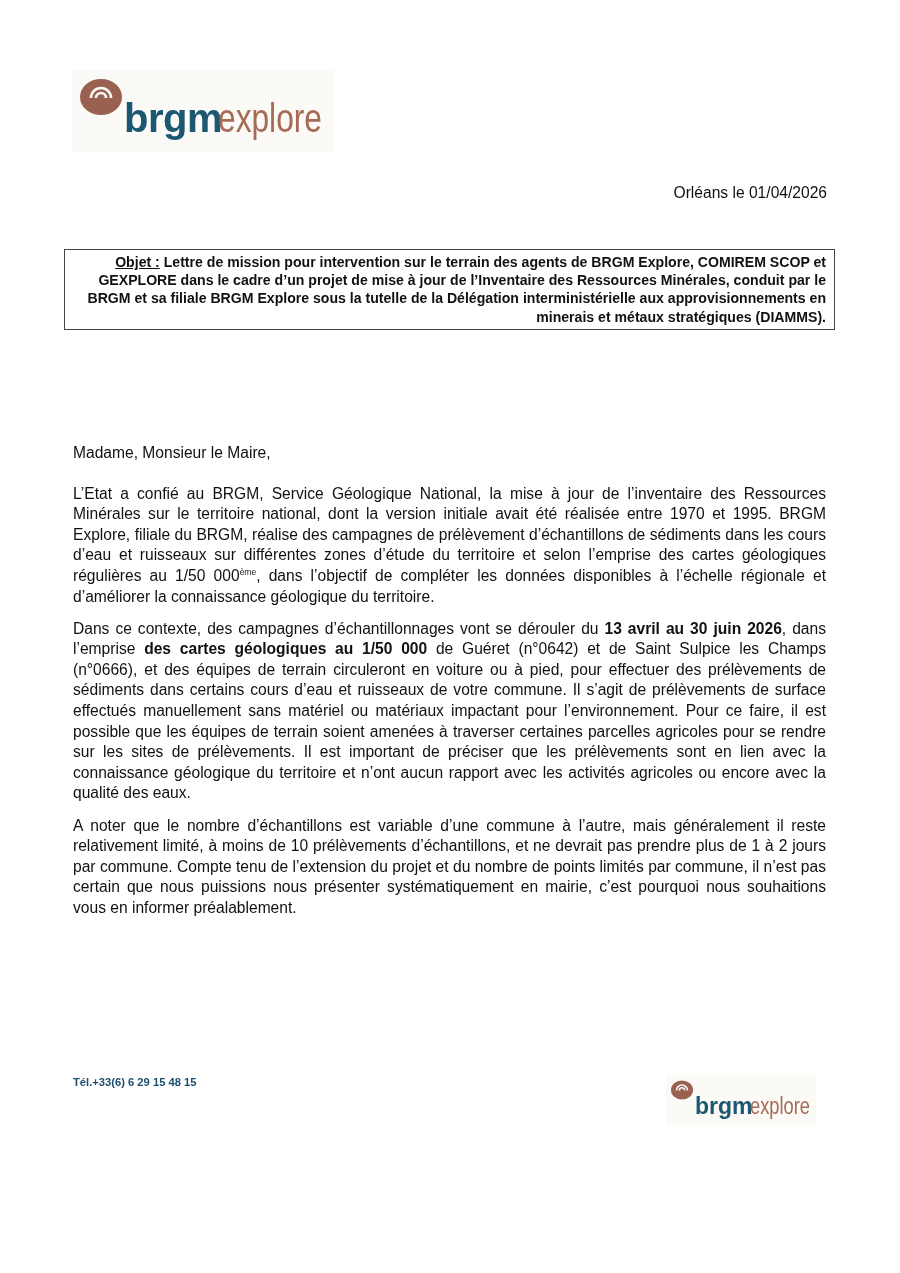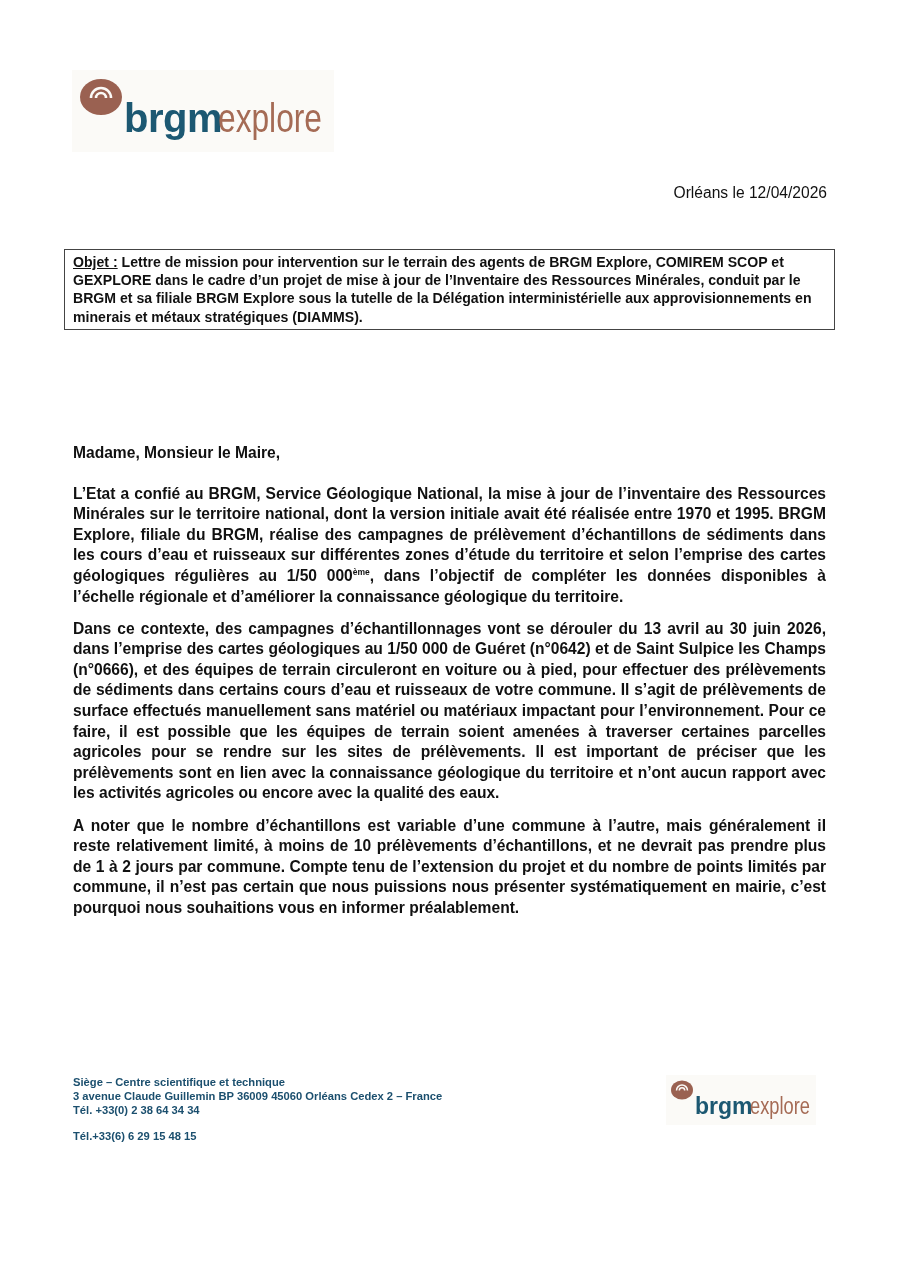--- a/index.html
+++ b/index.html
@@ -6,24 +6,24 @@
     body { width: 900px; height: 1273px; position: relative; overflow: hidden;
            font-family: "Liberation Sans", sans-serif; color: #111; }
     .logo-top { position: absolute; left: 72px; top: 70px; width: 262px; height: 82px;
                 background: #fbfaf7; }
     .logo-footer { position: absolute; left: 666px; top: 1075px; width: 150px; height: 50px;
                    background: #fbfaf7; }
     .logo svg { display: block; }
     .date { position: absolute; right: 73px; top: 184px; font-size: 15.6px; }
     .objet-box { position: absolute; left: 64px; top: 249px; width: 753px;
                  border: 1px solid #444; padding: 3px 8px 3px 8px;
-                 font-size: 14.1px; font-weight: bold; line-height: 18.2px; }
+                 font-size: 14.1px; font-weight: bold; line-height: 18.2px; text-align: right; }
     .objet-label { text-decoration: underline; }
     .body { position: absolute; left: 73px; top: 443px; width: 753px;
-            font-size: 15.6px; line-height: 20.6px; font-weight: bold; }
+            font-size: 15.6px; line-height: 20.6px; }
     .body p { margin: 0 0 11.5px 0; text-align: justify; }
     .greeting { margin-bottom: 20px !important; }
     sup { font-size: 8.5px; vertical-align: super; line-height: 0; margin-top: 48px; }
     .footer { position: absolute; left: 73px; top: 1075px; width: 760px;
               font-size: 11.2px; font-weight: bold; color: #1b4f6e; line-height: 14.2px; }
     .footer .block { margin-bottom: 11px; }
     .footer .line { display: block; white-space: nowrap; }
   </style>
 </head>
 <body>
@@ -31,39 +31,34 @@
 <div class="logo logo-top">
   <svg width="262" height="82" viewBox="0 0 262 82">
     <ellipse cx="29" cy="27" rx="21" ry="18" fill="#9a6151"></ellipse>
     <path d="M19 28 A10 10 0 0 1 39 28" fill="none" stroke="#fbfaf7" stroke-width="2.6"></path>
     <path d="M24 28 A5 5 0 0 1 34 28" fill="none" stroke="#fbfaf7" stroke-width="2.6"></path>
     <text x="52" y="62" font-family="Liberation Sans, sans-serif" font-weight="bold" font-size="40" fill="#1c5872" letter-spacing="-0.5">brgm</text>
     <text x="146" y="62" font-family="Liberation Sans, sans-serif" font-size="40" fill="#a56b55" textLength="104" lengthAdjust="spacingAndGlyphs">explore</text>
   </svg>
 </div>
 
-<div class="date">Orléans le 12/04/2026</div>
+<div class="date">Orléans le 01/04/2026</div>
 
 <div class="objet-box">
   <span class="objet-label">Objet :</span><span> Lettre de mission pour intervention sur le terrain des agents de BRGM Explore, COMIREM SCOP et GEXPLORE dans le cadre d’un projet de mise à jour de l’Inventaire des Ressources Minérales, conduit par le BRGM et sa filiale BRGM Explore sous la tutelle de la Délégation interministérielle aux approvisionnements en minerais et métaux stratégiques (DIAMMS).</span>
 </div>
 
 <div class="body">
   <p class="greeting">Madame, Monsieur le Maire,</p>
   <p><span>L’Etat a confié au BRGM, Service Géologique National, la mise à jour de l’inventaire des Ressources Minérales sur le territoire national, dont la version initiale avait été réalisée entre 1970 et 1995. BRGM Explore, filiale du BRGM, réalise des campagnes de prélèvement d’échantillons de sédiments dans les cours d’eau et ruisseaux sur différentes zones d’étude du territoire et selon l’emprise des cartes géologiques régulières au 1/50 000</span><sup>ème</sup><span>, dans l’objectif de compléter les données disponibles à l’échelle régionale et d’améliorer la connaissance géologique du territoire.</span></p>
   <p><span>Dans ce contexte, des campagnes d’échantillonnages vont se dérouler du </span><b>13 avril au 30 juin 2026</b><span>, dans l’emprise </span><b>des cartes géologiques au 1/50 000</b><span> de Guéret (n°0642) et de Saint Sulpice les Champs (n°0666), et des équipes de terrain circuleront en voiture ou à pied, pour effectuer des prélèvements de sédiments dans certains cours d’eau et ruisseaux de votre commune. Il s’agit de prélèvements de surface effectués manuellement sans matériel ou matériaux impactant pour l’environnement. Pour ce faire, il est possible que les équipes de terrain soient amenées à traverser certaines parcelles agricoles pour se rendre sur les sites de prélèvements. Il est important de préciser que les prélèvements sont en lien avec la connaissance géologique du territoire et n’ont aucun rapport avec les activités agricoles ou encore avec la qualité des eaux.</span></p>
   <p>A noter que le nombre d’échantillons est variable d’une commune à l’autre, mais généralement il reste relativement limité, à moins de 10 prélèvements d’échantillons, et ne devrait pas prendre plus de 1 à 2 jours par commune. Compte tenu de l’extension du projet et du nombre de points limités par commune, il n’est pas certain que nous puissions nous présenter systématiquement en mairie, c’est pourquoi nous souhaitions vous en informer préalablement.</p>
 </div>
 
 <div class="footer">
-  <div class="block">
-    <span class="line">Siège – Centre scientifique et technique</span>
-    <span class="line">3 avenue Claude Guillemin BP 36009 45060 Orléans Cedex 2 – France</span>
-    <span class="line">Tél. +33(0) 2 38 64 34 34</span>
-  </div>
   <div class="block">
     <span class="line">Tél.+33(6) 6 29 15 48 15</span>
   </div>
 </div>
 
 <div class="logo logo-footer">
   <svg width="150" height="50" viewBox="0 0 150 50">
     <ellipse cx="16" cy="15" rx="11" ry="9.5" fill="#9a6151"></ellipse>
     <path d="M10.5 15.5 A5.5 5.5 0 0 1 21.5 15.5" fill="none" stroke="#fbfaf7" stroke-width="1.5"></path>
     <path d="M13.3 15.5 A2.7 2.7 0 0 1 18.7 15.5" fill="none" stroke="#fbfaf7" stroke-width="1.5"></path>

